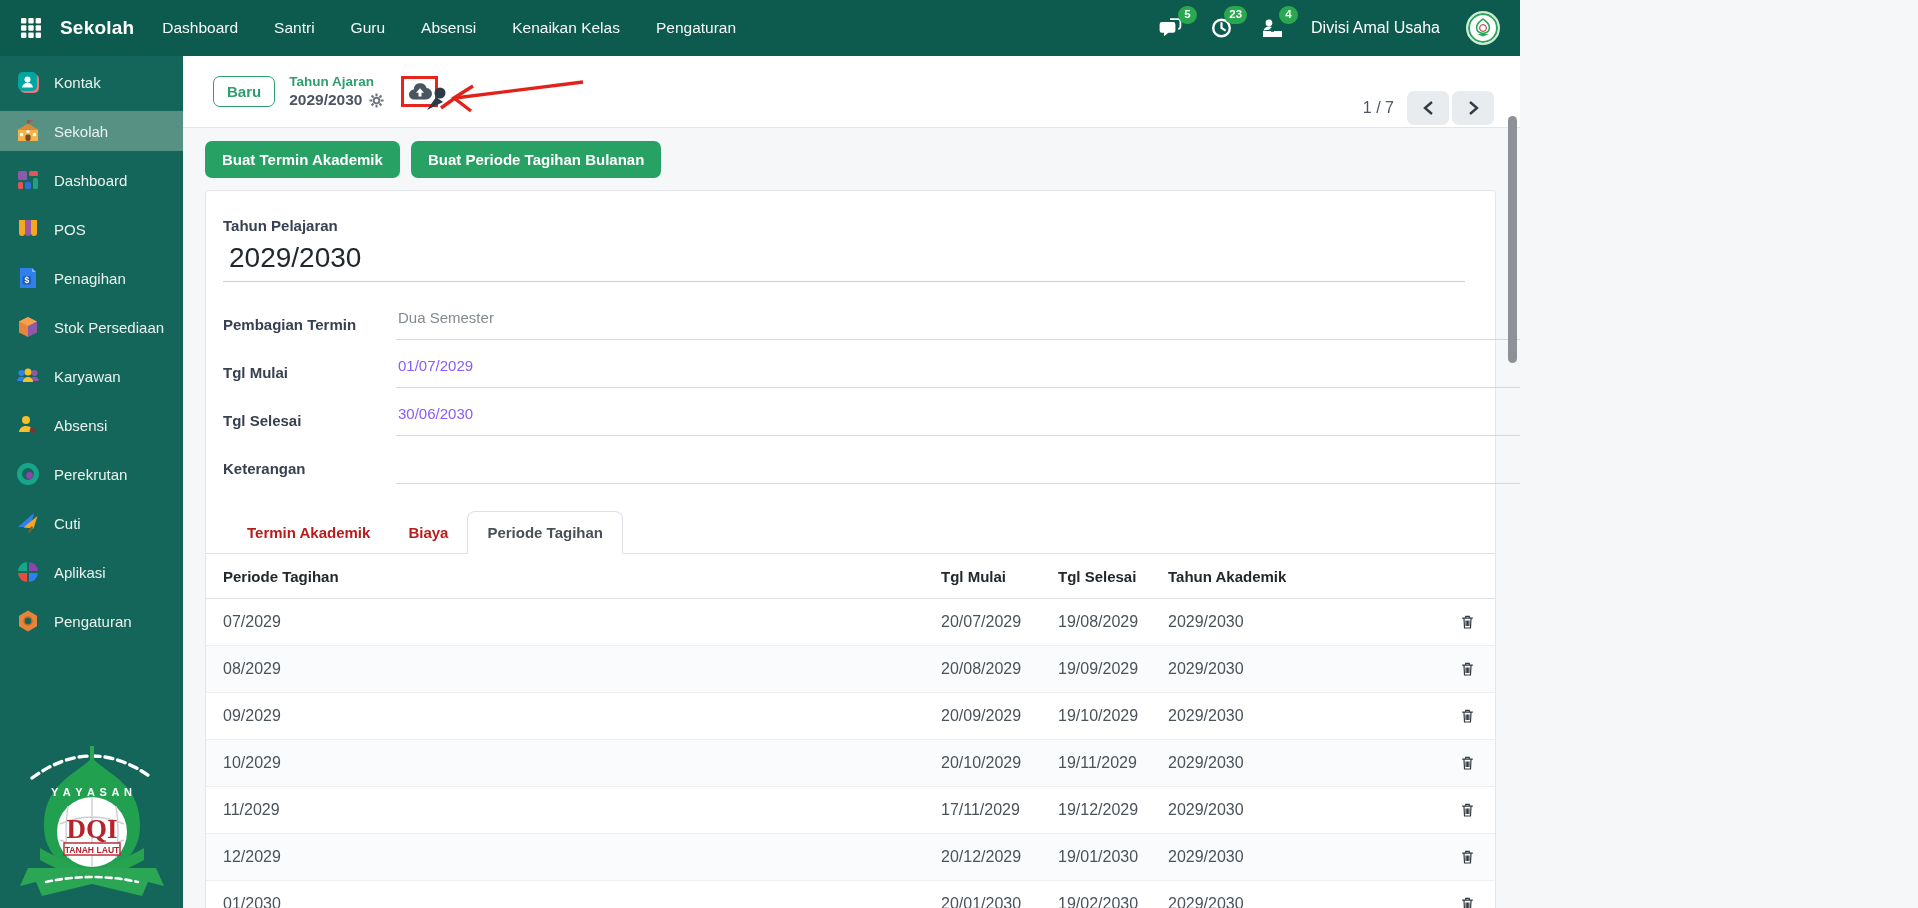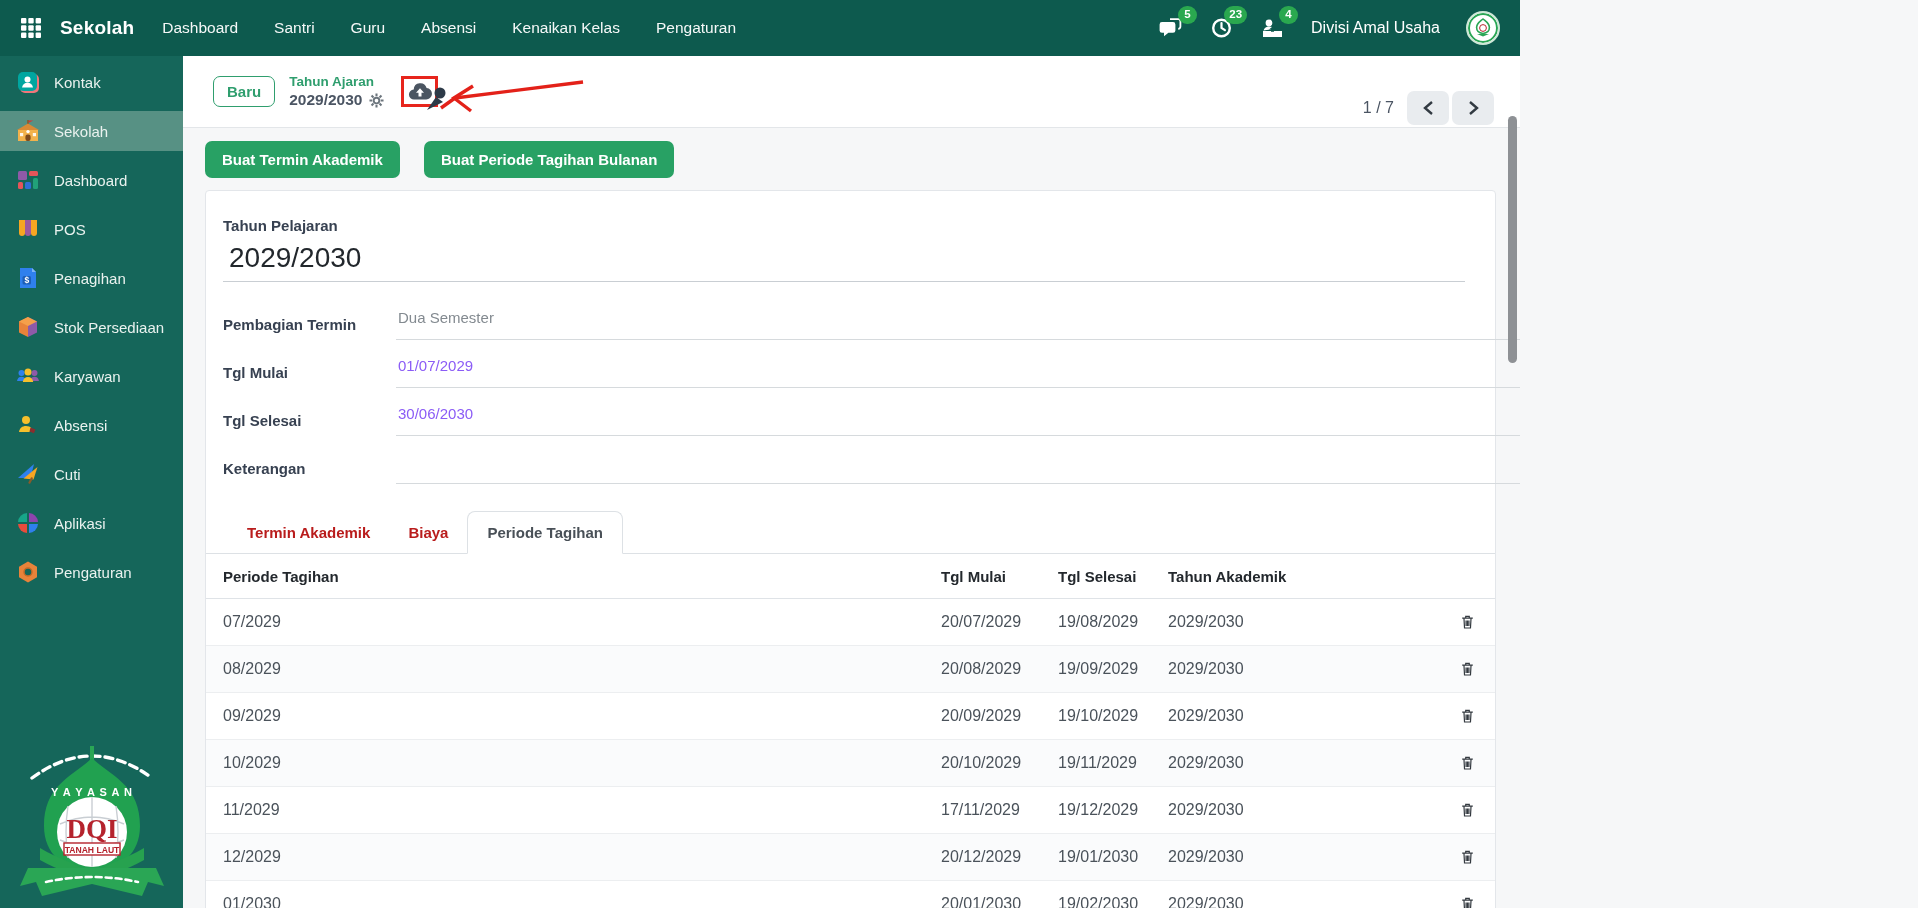--- a/index.html
+++ b/index.html
@@ -46,21 +46,21 @@
                justify-content:center; flex-shrink:0; }
   .cloud-btn { cursor:pointer; display:flex; }
   .annotation-overlay { position:absolute; left:236px; top:12px; width:176px; height:48px; pointer-events:none; }
   .pager { margin-left:auto; display:flex; align-items:center; gap:13px;margin-top:32px; }
   .pager-text { font-size:16px; color:#4b5563; }
   .pager-btns { display:flex; gap:3px; }
   .pager-btn { width:42px; height:34px; background:#e9ecef; border:none; border-radius:7px; display:flex;
                align-items:center; justify-content:center; cursor:pointer; }
 
   
-  .actions-row { margin:13px 0 0 22px; display:flex; gap:24px; }
+  .actions-row { margin:13px 0 0 22px; display:flex; gap:11px; }
   .btn-green { background:#28a164; color:#fff; border:none; border-radius:7px; padding:10px 17px; font-size:15px;
                font-weight:700; cursor:pointer; font-family:inherit; }
 
   
   .card { margin:12px 24px 0 22px; background:#fff; border:1px solid #e3e6ea; border-radius:4px; padding-top:26px;
           min-height:760px; }
   .section { padding-left:17px; padding-right:16px; }
   .form-title-label { font-size:15px; font-weight:700; color:#374151; }
   .form-title-value { font-size:28px; color:#22272c; margin-top:8px; padding:0 0 7px 6px; border-bottom:1px solid #c9ced3;
                       width:1242px; cursor:text; }
@@ -238,20 +238,27 @@
 
       <div class="side-item">
         <svg class="side-icon" viewBox="0 0 26 26">
           <circle cx="11" cy="8" r="4" fill="#f5c02c"></circle>
           <path d="M4 20c.6-4 3.2-6 7-6 2.4 0 4.3.8 5.6 2.3L14.5 20z" fill="#f5c02c"></path>
           <path d="M15.5 15.6l5 2-1.6 3.6-4.4-1.6z" fill="#8b2e2e"></path>
         </svg>
         <span>Absensi</span>
       </div>
 
+      <div class="side-item">
+        <svg class="side-icon" viewBox="0 0 26 26">
+          <circle cx="13" cy="13" r="8.5" fill="none" stroke="#17a689" stroke-width="5"></circle>
+          <circle cx="14.5" cy="14.5" r="3.4" fill="#8e44ad"></circle>
+        </svg>
+        <span>Perekrutan</span>
+      </div>
 
       <div class="side-item">
         <svg class="side-icon" viewBox="0 0 26 26">
           <path d="M3 17L19 3l-3.5 14z" fill="#2f80ed"></path>
           <path d="M8.5 17.5L22.5 6l-4 12.5z" fill="#f5a623"></path>
           <rect x="14.5" y="16" width="2.2" height="7" rx="1" fill="#8a5a2a" transform="rotate(28 15.6 19.5)"></rect>
         </svg>
         <span>Cuti</span>
       </div>
 

